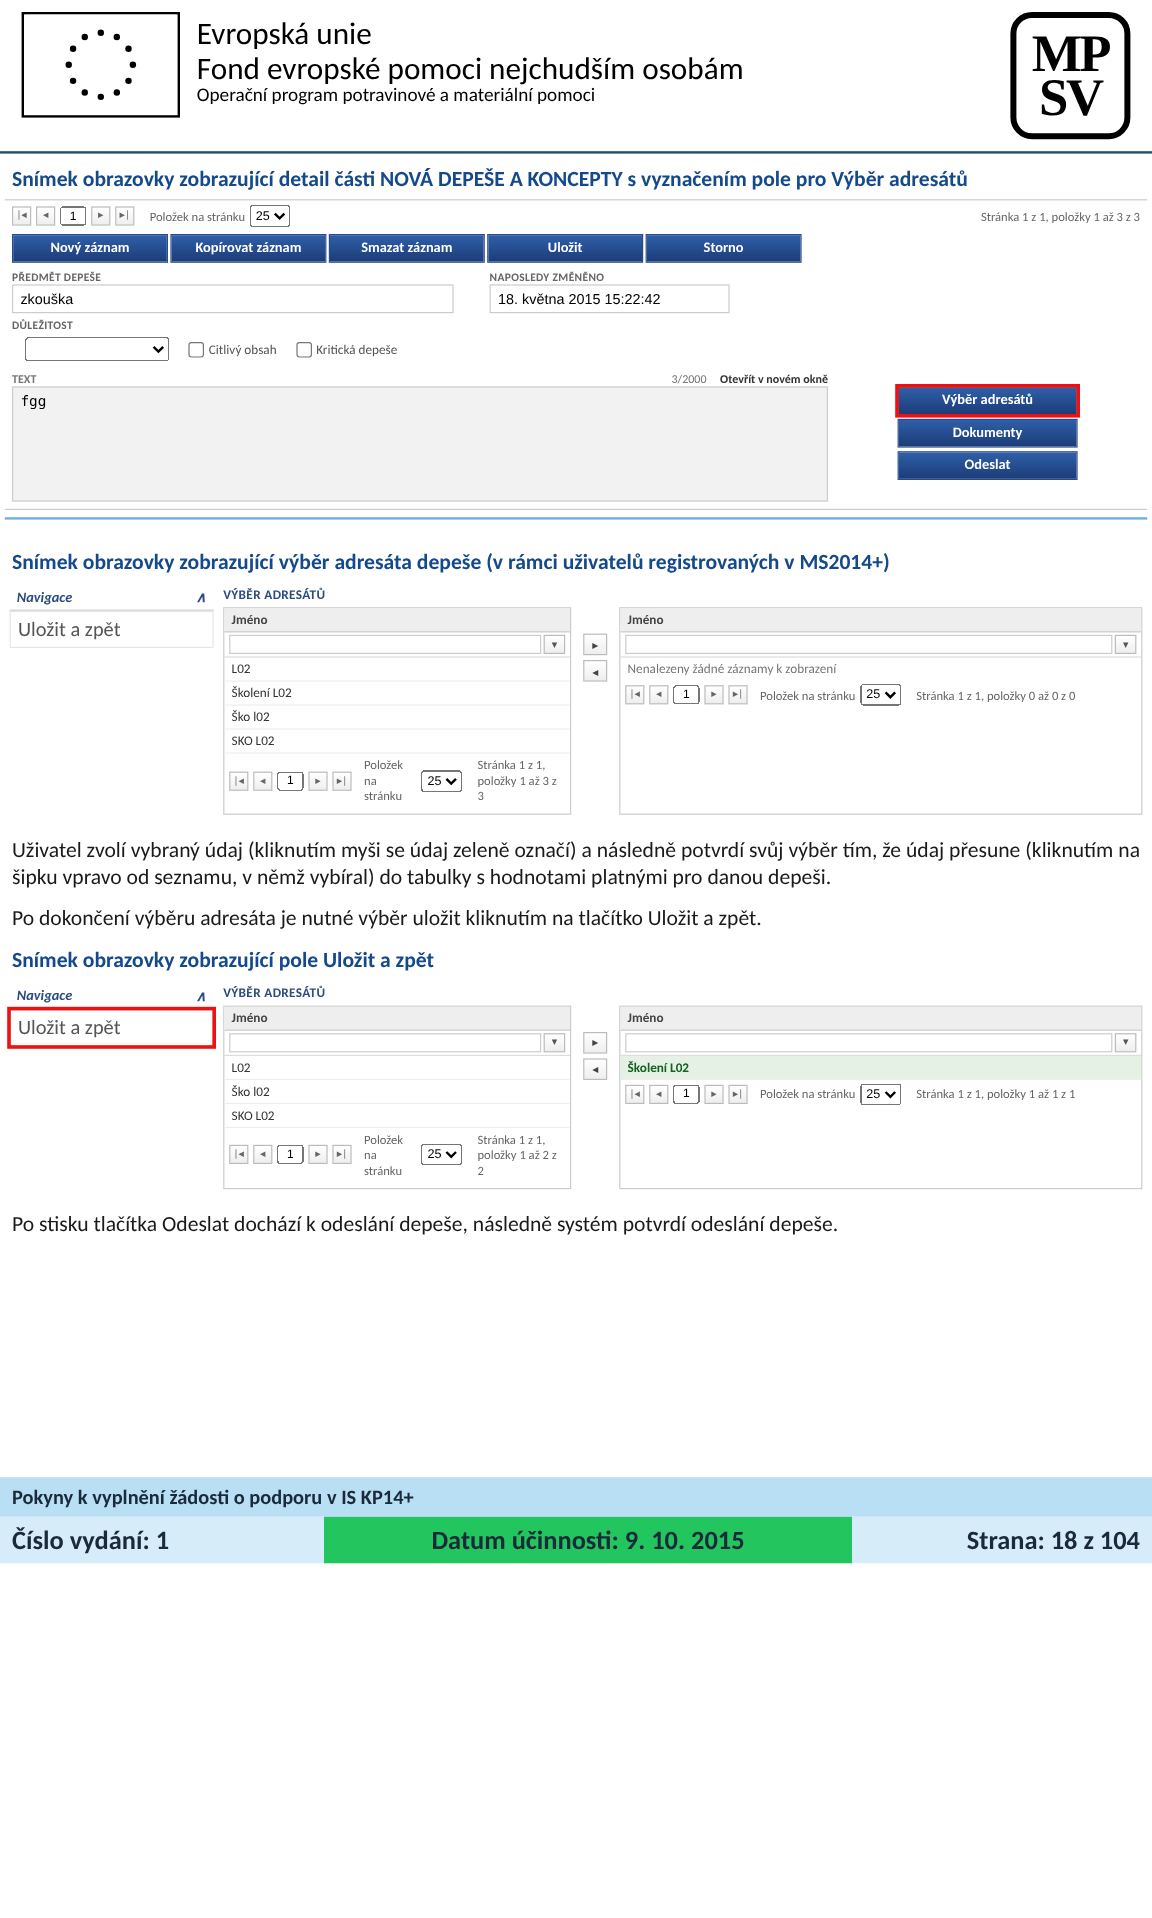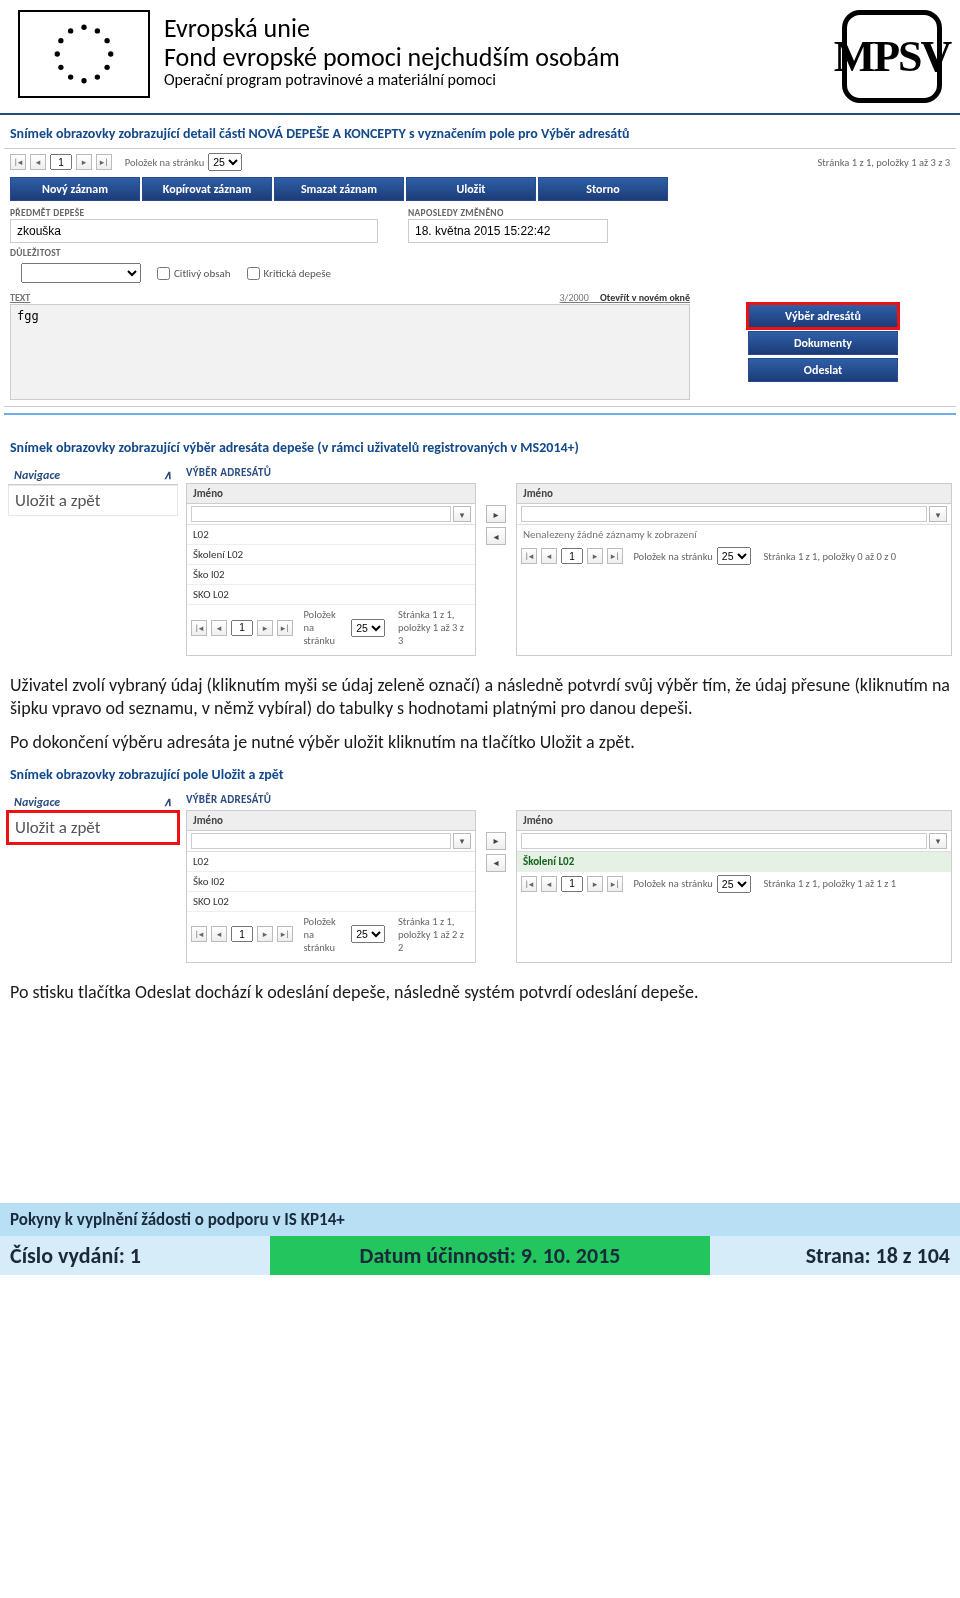--- a/index.html
+++ b/index.html
@@ -25,40 +25,40 @@
     border: 2px solid #000;
     display:inline-block;
     position: relative;
   }
   .eu-logo svg { width: 100%; height: 100%; display:block; }
   .header-text { padding-top: 4px; flex: 1; color:#000; }
   .header-text .line1 { font-size: 26px; line-height: 1.1; }
   .header-text .line2 { font-size: 26px; line-height: 1.1; }
   .header-text .line3 { font-size: 16px; line-height: 1.1; }
   .mpsv-logo {
-    width: 100px; height: 93px;
+    width: 100px; height: 106px;
     border: 5px solid #000;
     border-radius: 18px;
     font-weight: 900;
     font-family: "Times New Roman", serif;
     color:#000;
-    display:flex; flex-direction:row;
+    display:flex; flex-direction:column;
     align-items:center; justify-content:center;
     line-height: 0.85;
   }
   .mpsv-logo .mp { font-size: 44px; letter-spacing: -2px; }
   .mpsv-logo .sv { font-size: 44px; letter-spacing: -2px; }
   .header-rule { border:none; border-top: 2.5px solid #1f4e7a; margin: 4px 0 8px 0; }
 
   
   .body-text { padding: 0 10px; }
   .body-text p { font-family: Calibri, Arial, sans-serif; font-size: 18px; color:#1a1a1a; margin: 12px 0; text-align: justify; line-height: 1.25; }
   .caption {
     font-weight: 700;
-    font-size: 14px;
+    font-size: 18px;
     color: #144a8c;
     margin: 10px 0 6px 0;
     padding: 0 10px;
     font-family: Calibri, Arial, sans-serif;
   }
 
   
   .shot {
     margin: 0 4px 6px 4px;
     background: #fff;
@@ -95,21 +95,21 @@
   .form-group input.txt, .form-group input.txt-ro {
     height:24px; font-size:12px; padding:0 6px;
     border:1px solid #ccc; background:#fff;
   }
   .form-group input.txt { width:368px; }
   .form-group input.txt-ro { width:200px; background:#fff; }
   .dulez-row { display:flex; align-items:center; gap:16px; margin-top:4px;padding-left:11px; }
   .dulez-row select { width:120px; height:20px; font-size:11px; }
   .chk { display:inline-flex; align-items:center; gap:4px; font-size:11px; color:#555; }
   .chk input { margin:0; }
-  .text-row { display:flex; align-items:center; justify-content:space-between; font-size:10px; color:#777; margin-top:8px;text-decoration:underline;}
+  .text-row { display:flex; align-items:center; justify-content:space-between; font-size:10px; color:#777; margin-top:8px;}
   .big-textarea {
     width:680px; height:96px; background:#f2f2f2; resize:none;
     font-size:12px; padding:4px 6px; border:1px solid #ccc;
     display:block;
   }
   .side-btns { width:180px; text-align:right; }
   .side-btns .sb {
     display:block; margin-left:auto;
     width:150px; padding:4px 6px;
     background: linear-gradient(#2f5fa8,#1c3c78);

